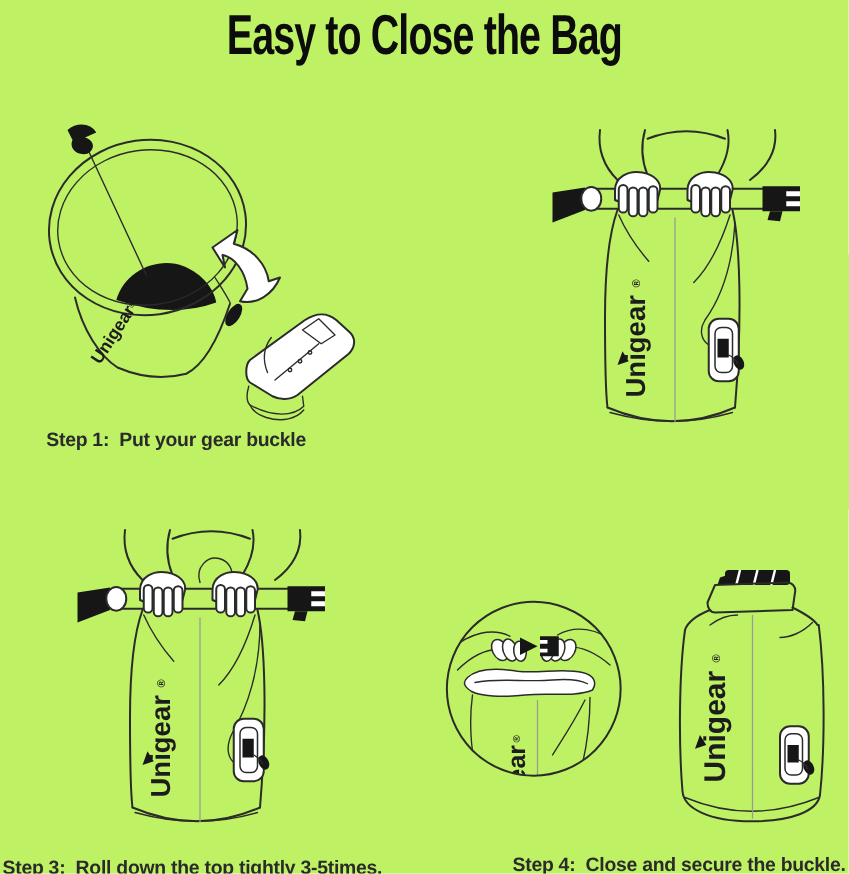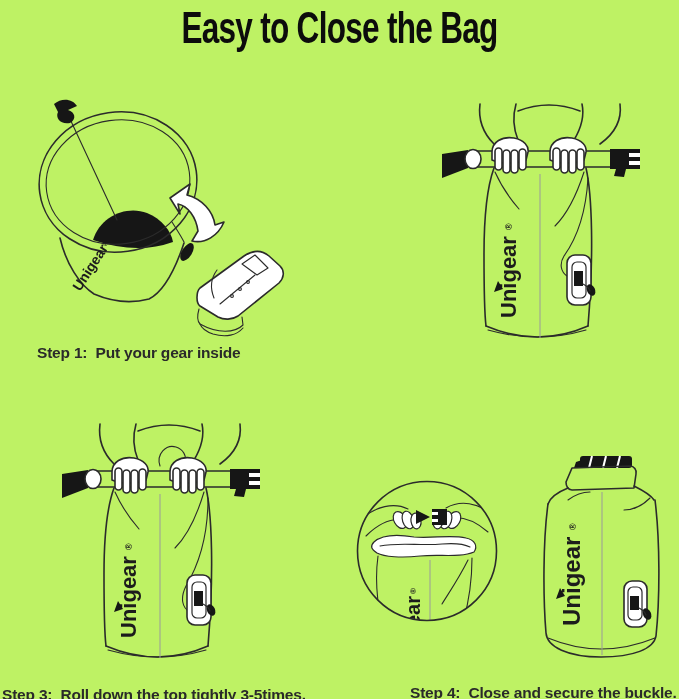--- a/index.html
+++ b/index.html
@@ -63,21 +63,21 @@
       <path class="lnthin" d="M177,217 C175,224 175,229 178,232 C196,242 213,241 221,233 L220,225"></path>
       <path class="lnthin" d="M178,232 C180,237 185,240 191,242 C204,246 215,243 221,236"></path>
       <path class="lnthin" d="M220,172 L233,163 L246,176 L235,183 Z"></path>
       <path class="lnthin" d="M233,183 L198,212"></path>
       <path class="lnthin" d="M192,206 C188,196 189,186 195,178"></path>
       <circle class="lnthin" cx="226" cy="190" r="1.4"></circle>
       <circle class="lnthin" cx="218" cy="197" r="1.4"></circle>
       <circle class="lnthin" cx="210" cy="204" r="1.4"></circle>
     </g>
   </svg>
-  <div class="caption" style="left:37px;top:344px">Step 1:  Put your gear inside</div>
+  <div class="caption" style="left:37px;top:344px">Step 1:  Put your gear buckle</div>
 
   <svg style="left:428px;top:104px" width="240" height="245" viewBox="0 0 240 245">
     <g>
       <path class="ln" d="M66,64 C58,86 56,120 56,150 C56,180 56,206 58,222"></path>
       <path class="ln" d="M158,64 C164,90 166,150 160,222"></path>
       <path class="ln" d="M58,222 Q110,244 160,222"></path>
       <path class="lnthin" d="M60,226 Q110,240 158,226"></path>
       <line class="seam" x1="112" y1="70" x2="112" y2="234"></line>
       <path class="lnthin" d="M67,68 C75,86 84,97 91,105"></path>
       <path class="lnthin" d="M156,68 C147,96 137,112 127,122"></path>

